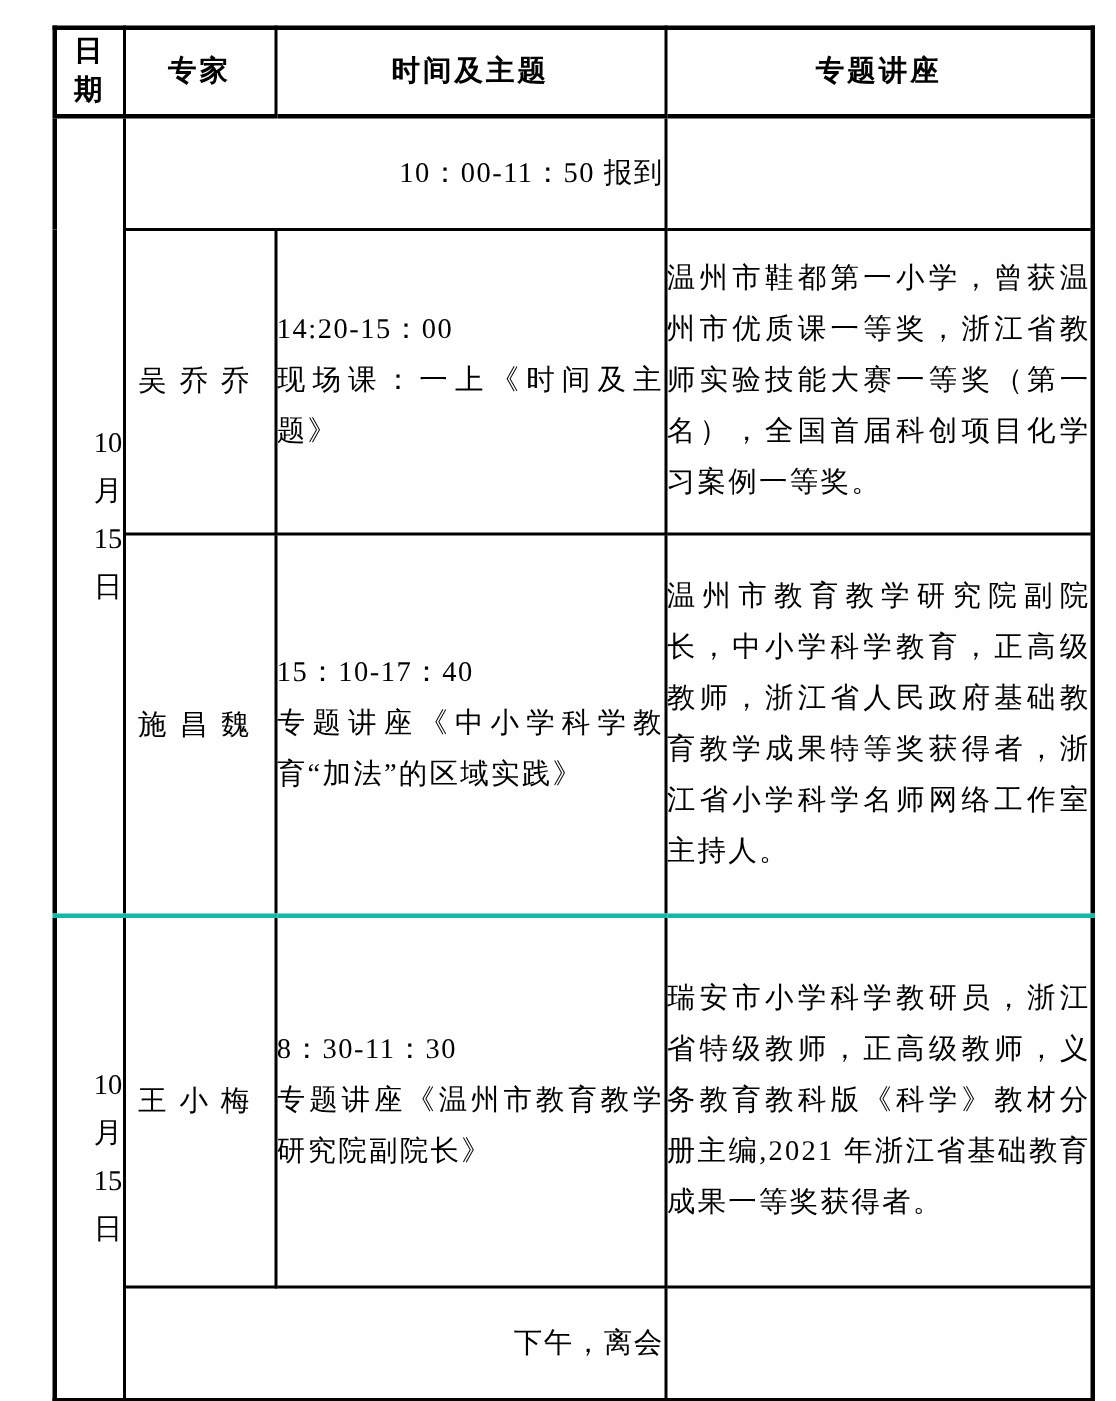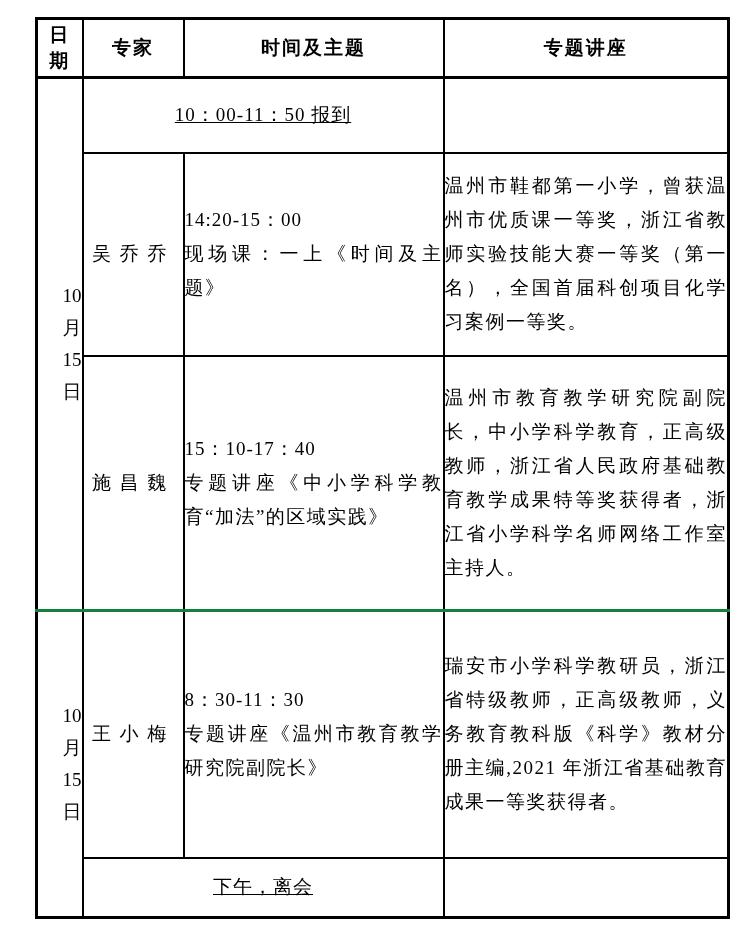--- a/index.html
+++ b/index.html
@@ -42,33 +42,33 @@
   col.c-expert  { width: 101px; }
   col.c-time    { width: 260px; }
   col.c-profile { width: 285px; }
 
   
   tr.r-header  { height: 59px;  }
   tr.r-checkin { height: 75px;  }
   tr.r-wu      { height: 203px; }
   tr.r-shi     { height: 255px; }
   tr.r-wang    { height: 247px; }
-  tr.r-leave   { height: 60px;  }
+  tr.r-leave   { height: 76px;  }
 
   
   tr.r-header th {
     font-weight: bold;
     text-align: center;
     letter-spacing: 2px;
     border-bottom: 3px solid #000000;
     line-height: 26px;
   }
 
   
-  tr.r-wang td { border-top: 3px solid #15803d; }
+  tr.r-wang td { border-top: 3px solid #14b8a6; }
 
   
   td.date-cell {
     text-align: right;
     line-height: 32px;
     letter-spacing: 0;
   }
 
   
   td.expert-cell {
@@ -95,22 +95,21 @@
     padding: 0 8px 0 9px;
     line-height: 34px;
     text-align: justify;
     letter-spacing: 1.5px;
   }
 
   
   td.merged-cell {
     padding: 0 6px 0 8px;
     letter-spacing: 1px;
-    text-align: center;
-    text-decoration: underline;
+    text-align: right;
   }
 </style>
 </head>
 <body>
 
 <div class="page">
   <table class="schedule">
     <colgroup>
       <col class="c-date">
       <col class="c-expert">

